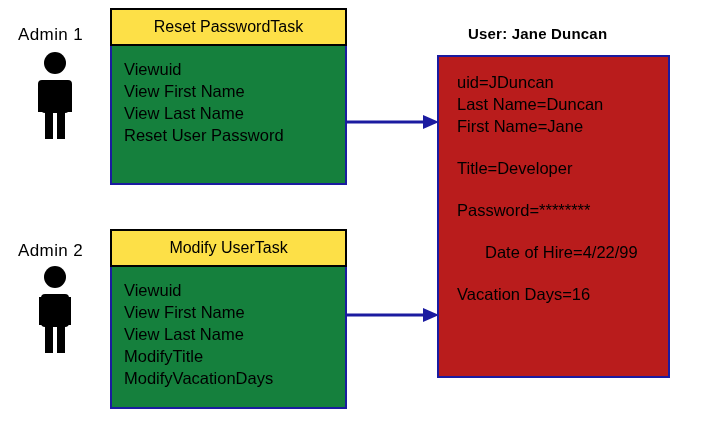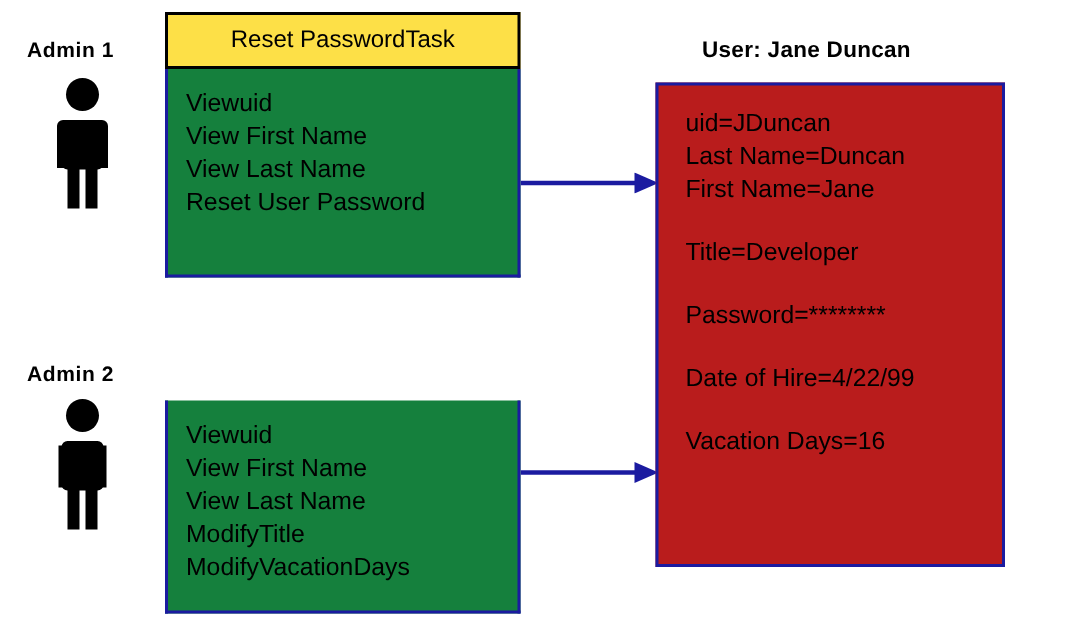--- a/index.html
+++ b/index.html
@@ -16,22 +16,22 @@
   }
   #canvas {
     position: relative;
     width: 725px;
     height: 422px;
   }
 
   
   .actor-label {
     position: absolute;
-    font-size: 14px;
-    font-weight: bold;
+    font-size: 17px;
+    font-weight: normal;
     letter-spacing: 0.4px;
     white-space: nowrap;
   }
   .actor-figure {
     position: absolute;
     width: 44px;
     height: 90px;
   }
   .actor-figure svg { display: block; }
 
@@ -86,20 +86,21 @@
   .user-group { margin-bottom: 20px; }
   .user-group:last-child { margin-bottom: 12px; }
   .user-attr {
     font-size: 16.5px;
     line-height: 22px;
     white-space: nowrap;
   }
   .user-attr.wrap {
     white-space: normal;
     max-width: 180px;
+    margin-left: 28px;
   }
 </style>
 </head>
 <body>
 
 <div id="canvas">
 
   <div class="actor-label" style="left:18px; top:25px;">Admin 1</div>
 
   <div class="actor-figure" style="left:33px; top:50px;">
@@ -138,20 +139,23 @@
     <svg width="44" height="90" viewBox="0 0 44 90" xmlns="http://www.w3.org/2000/svg">
       <circle cx="22" cy="13" r="11" fill="#000000"></circle>
       <rect x="8" y="30" width="28" height="33" rx="4" fill="#000000"></rect>
       <rect x="12" y="60" width="8" height="29" fill="#000000"></rect>
       <rect x="24" y="60" width="8" height="29" fill="#000000"></rect>
       <rect x="6" y="33" width="5" height="28" fill="#000000"></rect>
       <rect x="33" y="33" width="5" height="28" fill="#000000"></rect>
     </svg>
   </div>
 
+  <div class="task-header" style="left:110px; top:229px; width:237px; height:38px;">
+    <span>Modify UserTask</span>
+  </div>
 
   <div class="task-body" style="left:110px; top:267px; width:237px; height:142px;">
     <div class="task-item">Viewuid</div>
     <div class="task-item">View First Name</div>
     <div class="task-item">View Last Name</div>
     <div class="task-item">ModifyTitle</div>
     <div class="task-item">ModifyVacationDays</div>
   </div>
 
   <div class="arrow" style="left:347px; top:308px; width:92px;">

